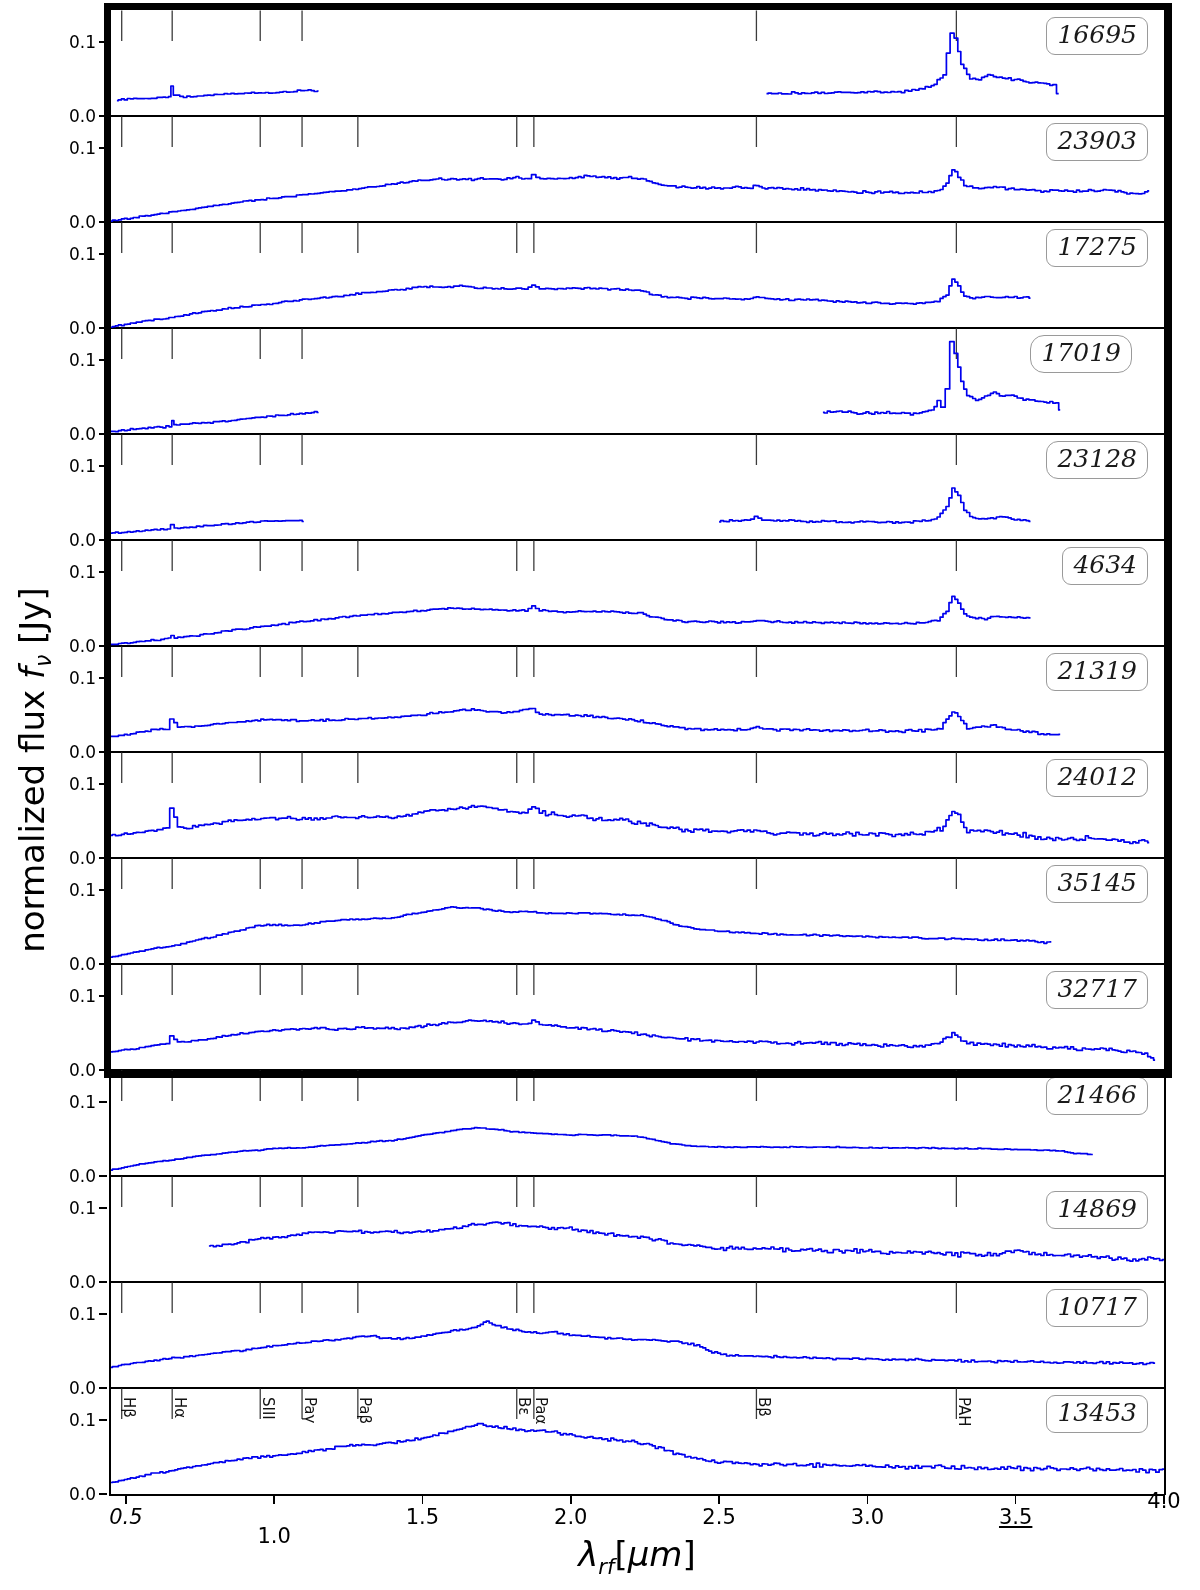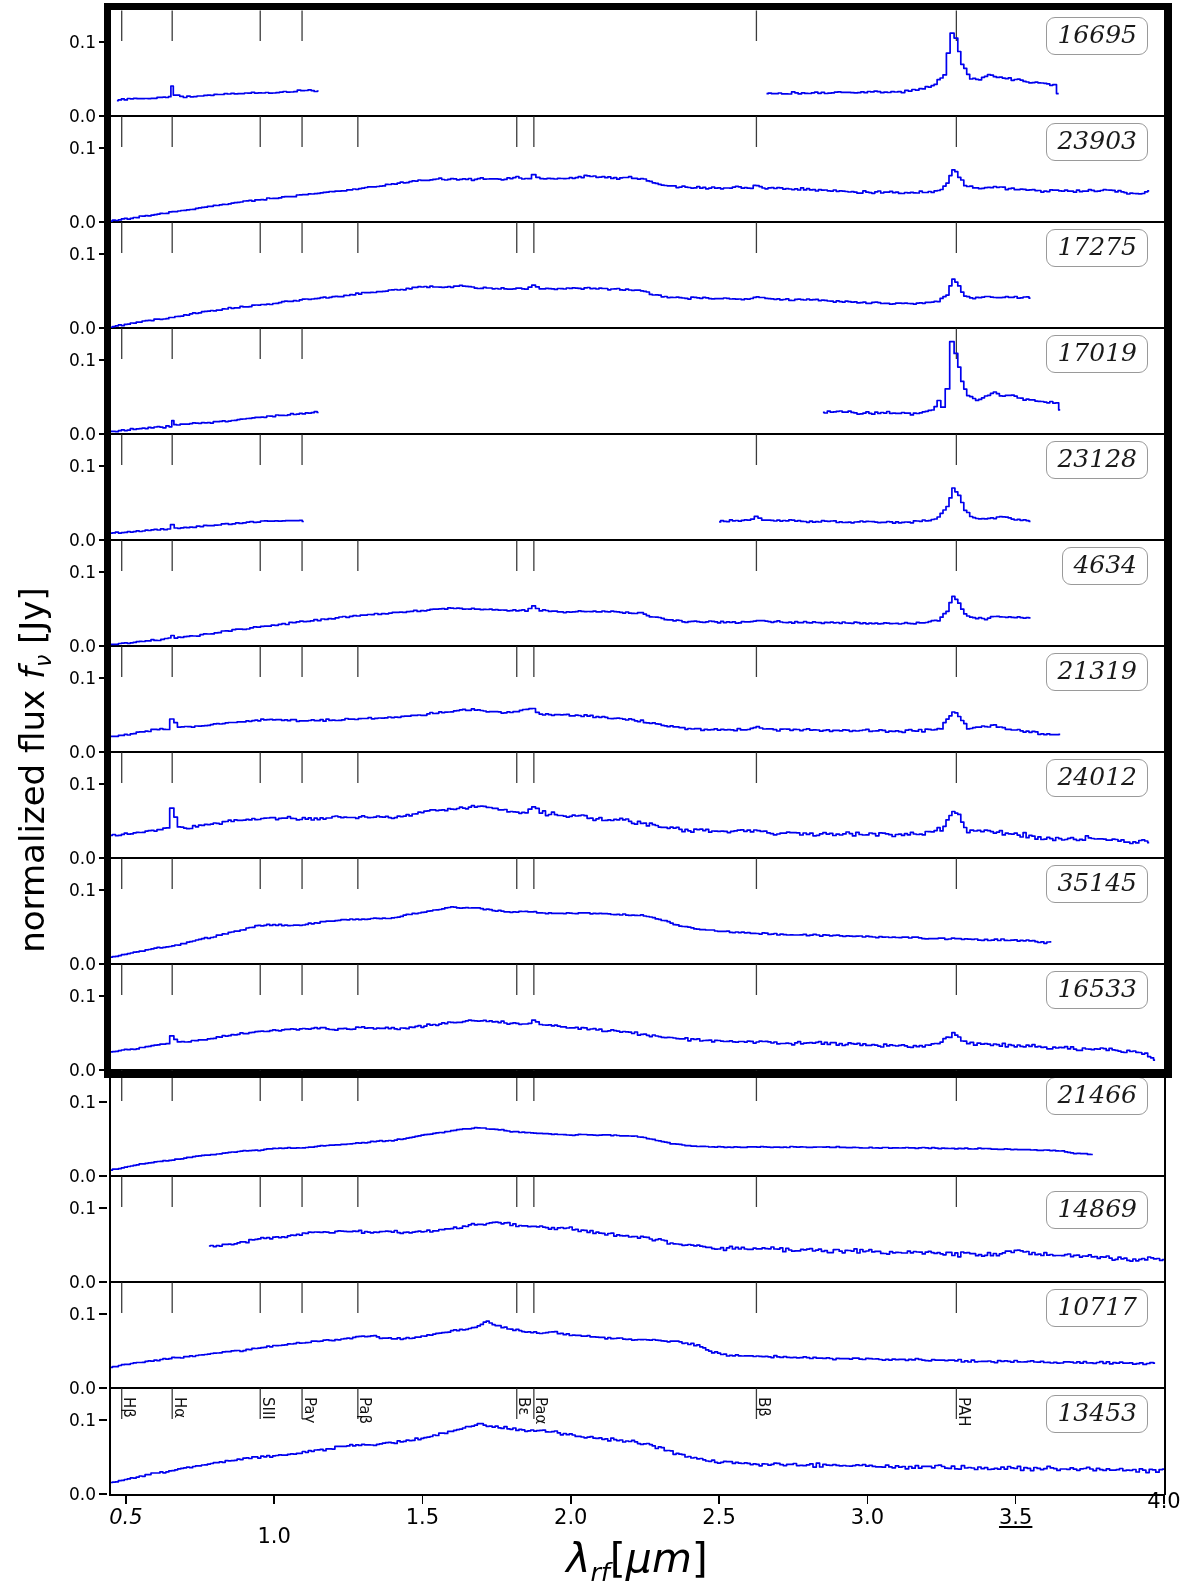--- a/index.html
+++ b/index.html
@@ -14,21 +14,21 @@
   .idbox{position:absolute;border:1.7px solid #9a9a9a;border-radius:9px;background:#fff;
          color:#1a1a1a;font-family:"DejaVu Serif",serif;font-style:italic;font-size:25px;
          padding:3px 10px 4px 10px;line-height:1.15;}
   #thick-frame{position:absolute;left:103.5px;top:3px;width:1068px;height:1075px;
          border:7px solid #000;box-sizing:border-box;pointer-events:none;}
   #ylabel{position:absolute;left:34px;top:770px;transform:translate(-50%,-50%) rotate(-90deg);
          white-space:nowrap;font-size:34px;}
   #ylabel .math{font-style:italic;}
   #ylabel sub{font-size:0.65em;font-style:italic;}
   #xlabel{position:absolute;left:637px;top:1534px;transform:translateX(-50%);
-         white-space:nowrap;font-size:41px;}
+         white-space:nowrap;font-size:34px;}
   #xlabel .math{font-style:italic;}
   #xlabel sub{font-size:0.62em;font-style:italic;}
   .sp{white-space:pre;}
 </style>
 </head>
 <body>
 
 <div id="fig">
   <div id="ylabel"><span class="sp">normalized flux</span><span class="sp"> </span><span class="math">f</span><sub>ν</sub><span class="sp"> </span><span>[Jy]</span></div>
 
@@ -123,36 +123,36 @@
       <div class="ytick-label" style="left: 54px; top: 424px;">0.0</div>
       <svg class="panel-svg" viewBox="0 0 1053 106" width="1053" height="106" style="left: 111px; top: 328px;">
         <line x1="10.707971830985906" x2="10.707971830985906" y1="0.5" y2="31" stroke="#3c3c3c" stroke-width="1.3"></line>
         <line x1="61.19264788732394" x2="61.19264788732394" y1="0.5" y2="31" stroke="#3c3c3c" stroke-width="1.3"></line>
         <line x1="149.2293802816901" x2="149.2293802816901" y1="0.5" y2="31" stroke="#3c3c3c" stroke-width="1.3"></line>
         <line x1="191.05276056338033" x2="191.05276056338033" y1="0.5" y2="31" stroke="#3c3c3c" stroke-width="1.3"></line>
         <line x1="845.3661971830985" x2="845.3661971830985" y1="0.5" y2="31" stroke="#3c3c3c" stroke-width="1.3"></line>
         <path d="M0.0 103.3L1.5 103.3L1.5 103.3L4.4 103.3L4.4 103.6L7.4 103.6L7.4 102.7L10.4 102.7L10.4 101.9L13.3 101.9L13.3 102.6L16.3 102.6L16.3 102.2L19.3 102.2L19.3 100.7L22.2 100.7L22.2 101.4L25.2 101.4L25.2 100.8L28.2 100.8L28.2 100.6L31.1 100.6L31.1 100.2L34.1 100.2L34.1 100.6L37.1 100.6L37.1 99.4L40.0 99.4L40.0 99.9L43.0 99.9L43.0 99.0L46.0 99.0L46.0 98.6L48.9 98.6L48.9 99.1L51.9 99.1L51.9 99.8L54.9 99.8L54.9 97.9L58.1 97.9L58.1 98.8L60.8 98.8L60.8 92.6L62.9 92.6L62.9 96.7L65.8 96.7L65.8 97.0L69.1 97.0L69.1 96.1L72.5 96.1L72.5 96.2L75.6 96.2L75.6 96.1L78.6 96.1L78.6 95.6L81.6 95.6L81.6 94.8L84.5 94.8L84.5 95.2L87.5 95.2L87.5 95.3L90.5 95.3L90.5 94.7L93.4 94.7L93.4 94.8L96.4 94.8L96.4 94.7L99.4 94.7L99.4 95.1L102.3 95.1L102.3 93.6L105.3 93.6L105.3 93.7L108.3 93.7L108.3 93.4L111.2 93.4L111.2 92.9L114.2 92.9L114.2 93.6L117.2 93.6L117.2 93.1L120.1 93.1L120.1 92.5L123.1 92.5L123.1 92.3L126.1 92.3L126.1 91.6L129.0 91.6L129.0 91.1L132.0 91.1L132.0 91.0L135.0 91.0L135.0 90.5L137.9 90.5L137.9 90.3L140.9 90.3L140.9 89.9L143.9 89.9L143.9 89.4L146.8 89.4L146.8 89.4L149.8 89.4L149.8 89.1L152.8 89.1L152.8 89.3L155.7 89.3L155.7 88.0L158.7 88.0L158.7 88.1L161.7 88.1L161.7 88.6L164.6 88.6L164.6 87.0L167.6 87.0L167.6 87.3L170.6 87.3L170.6 87.3L173.5 87.3L173.5 87.5L176.5 87.5L176.5 86.8L179.5 86.8L179.5 85.7L182.4 85.7L182.4 86.5L185.4 86.5L185.4 86.1L188.4 86.1L188.4 85.3L191.3 85.3L191.3 85.9L194.3 85.9L194.3 84.8L197.3 84.8L197.3 85.2L200.2 85.2L200.2 84.7L203.2 84.7L203.2 83.7L206.2 83.7L206.2 84.5L207.6 84.5" fill="none" stroke="#0000ee" stroke-width="1.7" stroke-linejoin="round"></path>
         <path d="M711.9 84.3L713.4 84.3L713.4 85.0L716.3 85.0L716.3 83.2L719.3 83.2L719.3 84.2L722.3 84.2L722.3 83.9L725.2 83.9L725.2 83.3L728.2 83.3L728.2 83.0L731.2 83.0L731.2 84.2L734.1 84.2L734.1 84.2L737.1 84.2L737.1 83.1L740.1 83.1L740.1 84.4L743.0 84.4L743.0 84.9L746.0 84.9L746.0 86.1L749.0 86.1L749.0 85.9L751.9 85.9L751.9 85.2L754.9 85.2L754.9 83.9L757.9 83.9L757.9 85.3L760.8 85.3L760.8 86.2L763.8 86.2L763.8 84.2L766.8 84.2L766.8 85.4L769.7 85.4L769.7 84.5L772.7 84.5L772.7 85.1L775.7 85.1L775.7 83.5L778.6 83.5L778.6 85.3L781.6 85.3L781.6 85.2L784.6 85.2L784.6 85.4L787.5 85.4L787.5 85.4L790.5 85.4L790.5 84.5L793.5 84.5L793.5 85.2L796.4 85.2L796.4 85.1L799.4 85.1L799.4 86.9L802.4 86.9L802.4 85.1L805.3 85.1L805.3 85.5L808.3 85.5L808.3 84.8L811.3 84.8L811.3 83.8L814.2 83.8L814.2 83.3L817.2 83.3L817.2 82.4L820.2 82.4L820.2 82.0L823.1 82.0L823.1 78.6L826.1 78.6L826.1 72.5L829.8 72.5L829.8 79.2L834.2 79.2L834.2 60.9L838.7 60.9L838.7 13.7L843.1 13.7L843.1 25.4L846.8 25.4L846.8 39.1L849.8 39.1L849.8 53.4L852.8 53.4L852.8 61.1L855.7 61.1L855.7 67.6L858.7 67.6L858.7 68.6L861.7 68.6L861.7 70.5L864.6 70.5L864.6 72.4L867.6 72.4L867.6 71.4L870.6 71.4L870.6 69.8L873.5 69.8L873.5 68.0L876.5 68.0L876.5 67.3L879.5 67.3L879.5 65.3L882.4 65.3L882.4 64.0L885.4 64.0L885.4 65.7L888.4 65.7L888.4 67.9L891.3 67.9L891.3 68.1L894.3 68.1L894.3 67.3L897.3 67.3L897.3 67.4L900.2 67.4L900.2 67.1L903.2 67.1L903.2 68.2L906.2 68.2L906.2 70.0L909.1 70.0L909.1 70.1L912.1 70.1L912.1 72.2L915.1 72.2L915.1 71.2L918.0 71.2L918.0 71.9L921.0 71.9L921.0 71.9L924.0 71.9L924.0 73.1L926.9 73.1L926.9 73.3L929.9 73.3L929.9 73.5L932.9 73.5L932.9 74.1L935.8 74.1L935.8 74.8L938.8 74.8L938.8 73.5L941.8 73.5L941.8 75.1L944.7 75.1L944.7 74.8L947.7 74.8L947.7 81.9L949.2 81.9" fill="none" stroke="#0000ee" stroke-width="1.7" stroke-linejoin="round"></path>
       </svg>
-      <div class="idbox" style="right: 52px; top: 335px;">17019</div>
+      <div class="idbox" style="right: 68px; top: 335px; border-radius: 14px;">17019</div>
       <div class="ytick-mark" style="left: 99px; top: 465.074px;"></div>
       <div class="ytick-label" style="left: 54px; top: 455.874px;">0.1</div>
       <div class="ytick-mark" style="left: 99px; top: 539.2px;"></div>
       <div class="ytick-label" style="left: 54px; top: 530px;">0.0</div>
       <svg class="panel-svg" viewBox="0 0 1053 106" width="1053" height="106" style="left: 111px; top: 434px;">
         <line x1="10.707971830985906" x2="10.707971830985906" y1="0.5" y2="31" stroke="#3c3c3c" stroke-width="1.3"></line>
         <line x1="61.19264788732394" x2="61.19264788732394" y1="0.5" y2="31" stroke="#3c3c3c" stroke-width="1.3"></line>
         <line x1="149.2293802816901" x2="149.2293802816901" y1="0.5" y2="31" stroke="#3c3c3c" stroke-width="1.3"></line>
         <line x1="191.05276056338033" x2="191.05276056338033" y1="0.5" y2="31" stroke="#3c3c3c" stroke-width="1.3"></line>
         <line x1="645.4148450704225" x2="645.4148450704225" y1="0.5" y2="31" stroke="#3c3c3c" stroke-width="1.3"></line>
         <line x1="845.3661971830985" x2="845.3661971830985" y1="0.5" y2="31" stroke="#3c3c3c" stroke-width="1.3"></line>
         <path d="M0.0 99.1L1.5 99.1L1.5 98.9L4.4 98.9L4.4 98.1L7.4 98.1L7.4 99.1L10.4 99.1L10.4 98.6L13.3 98.6L13.3 98.4L16.3 98.4L16.3 97.7L19.3 97.7L19.3 98.1L22.2 98.1L22.2 97.6L25.2 97.6L25.2 96.8L28.2 96.8L28.2 97.5L31.1 97.5L31.1 97.0L34.1 97.0L34.1 96.2L37.1 96.2L37.1 96.5L40.0 96.5L40.0 95.8L43.0 95.8L43.0 95.3L46.2 95.3L46.2 96.0L49.5 96.0L49.5 94.9L52.8 94.9L52.8 95.7L56.2 95.7L56.2 95.0L59.5 95.0L59.5 90.7L63.2 90.7L63.2 94.0L66.7 94.0L66.7 94.3L69.7 94.3L69.7 93.9L72.7 93.9L72.7 93.4L75.6 93.4L75.6 93.7L78.6 93.7L78.6 93.2L81.9 93.2L81.9 93.4L85.4 93.4L85.4 92.2L89.0 92.2L89.0 92.6L92.5 92.6L92.5 91.4L96.1 91.4L96.1 91.7L99.7 91.7L99.7 91.7L103.2 91.7L103.2 91.2L106.8 91.2L106.8 91.0L110.3 91.0L110.3 89.9L113.9 89.9L113.9 89.7L117.5 89.7L117.5 90.4L121.0 90.4L121.0 89.8L124.6 89.8L124.6 88.8L128.1 88.8L128.1 89.4L131.7 89.4L131.7 88.8L135.3 88.8L135.3 88.1L138.8 88.1L138.8 87.6L142.4 87.6L142.4 88.3L145.9 88.3L145.9 88.1L149.5 88.1L149.5 87.0L153.1 87.0L153.1 86.8L156.6 86.8L156.6 87.2L160.2 87.2L160.2 87.1L163.7 87.1L163.7 86.9L167.3 86.9L167.3 87.2L170.9 87.2L170.9 86.9L174.4 86.9L174.4 86.7L178.0 86.7L178.0 86.6L181.5 86.6L181.5 86.7L185.1 86.7L185.1 86.6L188.4 86.6L188.4 86.4L191.3 86.4L191.3 87.5L192.8 87.5" fill="none" stroke="#0000ee" stroke-width="1.7" stroke-linejoin="round"></path>
         <path d="M608.1 87.9L609.6 87.9L609.6 86.6L612.5 86.6L612.5 87.4L615.5 87.4L615.5 87.6L618.5 87.6L618.5 85.9L621.4 85.9L621.4 86.8L624.4 86.8L624.4 86.5L627.4 86.5L627.4 87.2L630.3 87.2L630.3 86.3L633.3 86.3L633.3 85.8L636.2 85.8L636.2 86.2L639.6 86.2L639.6 85.1L643.3 85.1L643.3 82.4L647.0 82.4L647.0 84.1L650.7 84.1L650.7 86.1L654.0 86.1L654.0 86.1L657.0 86.1L657.0 86.2L660.0 86.2L660.0 86.4L662.9 86.4L662.9 87.0L665.9 87.0L665.9 86.1L668.9 86.1L668.9 87.1L671.8 87.1L671.8 86.5L674.8 86.5L674.8 86.9L677.8 86.9L677.8 85.9L680.7 85.9L680.7 86.1L683.7 86.1L683.7 87.1L686.7 87.1L686.7 86.6L689.6 86.6L689.6 87.3L692.6 87.3L692.6 87.5L695.6 87.5L695.6 88.3L698.5 88.3L698.5 87.2L701.5 87.2L701.5 88.2L704.5 88.2L704.5 87.7L707.4 87.7L707.4 88.0L710.4 88.0L710.4 86.7L713.4 86.7L713.4 87.1L716.3 87.1L716.3 87.3L719.3 87.3L719.3 87.0L722.3 87.0L722.3 86.8L725.2 86.8L725.2 88.5L728.2 88.5L728.2 87.8L731.2 87.8L731.2 88.5L734.1 88.5L734.1 88.4L737.1 88.4L737.1 88.2L740.1 88.2L740.1 88.9L743.0 88.9L743.0 88.0L746.0 88.0L746.0 87.9L749.0 87.9L749.0 87.0L751.9 87.0L751.9 87.8L754.9 87.8L754.9 87.3L757.9 87.3L757.9 87.5L760.8 87.5L760.8 87.6L763.8 87.6L763.8 88.1L766.8 88.1L766.8 88.7L769.7 88.7L769.7 88.3L772.7 88.3L772.7 88.3L775.7 88.3L775.7 87.5L778.6 87.5L778.6 87.9L781.6 87.9L781.6 89.2L784.6 89.2L784.6 87.8L787.5 87.8L787.5 88.9L790.5 88.9L790.5 88.4L793.5 88.4L793.5 88.0L796.4 88.0L796.4 88.1L799.4 88.1L799.4 88.8L802.4 88.8L802.4 86.9L805.3 86.9L805.3 87.0L808.3 87.0L808.3 87.3L811.3 87.3L811.3 86.0L814.2 86.0L814.2 86.9L817.2 86.9L817.2 86.7L820.2 86.7L820.2 85.5L823.1 85.5L823.1 85.0L826.1 85.0L826.1 83.0L829.1 83.0L829.1 79.3L832.0 79.3L832.0 76.0L835.0 76.0L835.0 72.5L838.0 72.5L838.0 63.9L840.9 63.9L840.9 54.0L843.9 54.0L843.9 57.8L846.8 57.8L846.8 61.3L849.8 61.3L849.8 68.5L852.8 68.5L852.8 76.3L855.7 76.3L855.7 78.5L858.7 78.5L858.7 82.5L861.7 82.5L861.7 83.6L864.6 83.6L864.6 84.5L867.6 84.5L867.6 84.9L870.6 84.9L870.6 84.7L873.5 84.7L873.5 84.9L876.5 84.9L876.5 84.4L879.5 84.4L879.5 83.9L882.4 83.9L882.4 84.6L885.4 84.6L885.4 83.0L888.4 83.0L888.4 82.6L891.3 82.6L891.3 82.9L894.3 82.9L894.3 83.1L897.3 83.1L897.3 83.9L900.2 83.9L900.2 85.1L903.2 85.1L903.2 86.0L906.2 86.0L906.2 85.3L909.1 85.3L909.1 86.3L912.1 86.3L912.1 85.9L915.1 85.9L915.1 86.6L918.0 86.6L918.0 87.3L919.5 87.3" fill="none" stroke="#0000ee" stroke-width="1.7" stroke-linejoin="round"></path>
       </svg>
-      <div class="idbox" style="right: 52px; top: 441px;">23128</div>
+      <div class="idbox" style="right: 52px; top: 441px; border-radius: 12px;">23128</div>
       <div class="ytick-mark" style="left: 99px; top: 571.074px;"></div>
       <div class="ytick-label" style="left: 54px; top: 561.874px;">0.1</div>
       <div class="ytick-mark" style="left: 99px; top: 645.2px;"></div>
       <div class="ytick-label" style="left: 54px; top: 636px;">0.0</div>
       <svg class="panel-svg" viewBox="0 0 1053 106" width="1053" height="106" style="left: 111px; top: 540px;">
         <line x1="10.707971830985906" x2="10.707971830985906" y1="0.5" y2="31" stroke="#3c3c3c" stroke-width="1.3"></line>
         <line x1="61.19264788732394" x2="61.19264788732394" y1="0.5" y2="31" stroke="#3c3c3c" stroke-width="1.3"></line>
         <line x1="149.2293802816901" x2="149.2293802816901" y1="0.5" y2="31" stroke="#3c3c3c" stroke-width="1.3"></line>
         <line x1="191.05276056338033" x2="191.05276056338033" y1="0.5" y2="31" stroke="#3c3c3c" stroke-width="1.3"></line>
         <line x1="246.8469295774648" x2="246.8469295774648" y1="0.5" y2="31" stroke="#3c3c3c" stroke-width="1.3"></line>
@@ -223,21 +223,21 @@
         <line x1="61.19264788732394" x2="61.19264788732394" y1="0.5" y2="31" stroke="#3c3c3c" stroke-width="1.3"></line>
         <line x1="149.2293802816901" x2="149.2293802816901" y1="0.5" y2="31" stroke="#3c3c3c" stroke-width="1.3"></line>
         <line x1="191.05276056338033" x2="191.05276056338033" y1="0.5" y2="31" stroke="#3c3c3c" stroke-width="1.3"></line>
         <line x1="246.8469295774648" x2="246.8469295774648" y1="0.5" y2="31" stroke="#3c3c3c" stroke-width="1.3"></line>
         <line x1="405.7461126760564" x2="405.7461126760564" y1="0.5" y2="31" stroke="#3c3c3c" stroke-width="1.3"></line>
         <line x1="422.86107042253525" x2="422.86107042253525" y1="0.5" y2="31" stroke="#3c3c3c" stroke-width="1.3"></line>
         <line x1="645.4148450704225" x2="645.4148450704225" y1="0.5" y2="31" stroke="#3c3c3c" stroke-width="1.3"></line>
         <line x1="845.3661971830985" x2="845.3661971830985" y1="0.5" y2="31" stroke="#3c3c3c" stroke-width="1.3"></line>
         <path d="M0.0 87.9L1.5 87.9L1.5 87.6L4.4 87.6L4.4 87.3L7.4 87.3L7.4 86.6L10.4 86.6L10.4 86.0L13.3 86.0L13.3 85.4L16.3 85.4L16.3 85.7L19.3 85.7L19.3 85.1L22.2 85.1L22.2 85.3L25.2 85.3L25.2 84.9L28.2 84.9L28.2 83.5L31.1 83.5L31.1 83.5L34.1 83.5L34.1 82.7L37.1 82.7L37.1 82.4L40.0 82.4L40.0 81.7L43.0 81.7L43.0 81.2L46.0 81.2L46.0 80.9L48.9 80.9L48.9 80.1L51.9 80.1L51.9 80.1L54.9 80.1L54.9 79.7L58.7 79.7L58.7 71.9L62.9 71.9L62.9 75.4L66.4 75.4L66.4 77.9L70.0 77.9L70.0 77.7L73.4 77.7L73.4 78.0L76.9 78.0L76.9 77.8L80.3 77.8L80.3 76.5L83.8 76.5L83.8 76.7L87.3 76.7L87.3 75.8L90.5 75.8L90.5 75.8L93.4 75.8L93.4 75.8L96.4 75.8L96.4 74.8L99.4 74.8L99.4 74.7L102.3 74.7L102.3 74.4L105.3 74.4L105.3 72.8L108.3 72.8L108.3 73.2L111.2 73.2L111.2 71.7L114.2 71.7L114.2 72.1L117.2 72.1L117.2 71.7L120.1 71.7L120.1 70.6L123.1 70.6L123.1 70.9L126.1 70.9L126.1 70.3L129.0 70.3L129.0 68.8L132.0 68.8L132.0 69.6L135.0 69.6L135.0 69.6L137.9 69.6L137.9 68.6L140.9 68.6L140.9 68.3L143.9 68.3L143.9 67.7L146.8 67.7L146.8 67.3L149.8 67.3L149.8 67.2L152.8 67.2L152.8 67.5L155.7 67.5L155.7 67.4L158.7 67.4L158.7 66.6L161.7 66.6L161.7 65.9L164.6 65.9L164.6 66.4L167.6 66.4L167.6 66.8L170.6 66.8L170.6 65.8L173.5 65.8L173.5 65.3L176.5 65.3L176.5 65.4L179.5 65.4L179.5 64.8L182.4 64.8L182.4 65.1L185.4 65.1L185.4 65.9L188.4 65.9L188.4 64.8L191.3 64.8L191.3 64.5L194.3 64.5L194.3 64.8L197.3 64.8L197.3 65.1L200.2 65.1L200.2 64.3L203.2 64.3L203.2 63.6L206.2 63.6L206.2 64.6L209.1 64.6L209.1 63.7L212.1 63.7L212.1 63.7L215.0 63.7L215.0 64.9L218.0 64.9L218.0 65.5L221.0 65.5L221.0 65.6L223.9 65.6L223.9 66.2L226.9 66.2L226.9 64.6L229.9 64.6L229.9 64.6L232.8 64.6L232.8 64.4L235.8 64.4L235.8 65.2L238.8 65.2L238.8 65.3L241.7 65.3L241.7 65.1L244.7 65.1L244.7 63.2L247.7 63.2L247.7 63.5L250.6 63.5L250.6 62.8L253.6 62.8L253.6 64.2L256.6 64.2L256.6 63.8L259.5 63.8L259.5 63.8L262.5 63.8L262.5 65.0L265.5 65.0L265.5 64.2L268.4 64.2L268.4 64.4L271.4 64.4L271.4 64.4L274.4 64.4L274.4 63.4L277.3 63.4L277.3 64.6L280.3 64.6L280.3 63.6L283.3 63.6L283.3 64.9L286.2 64.9L286.2 65.5L289.2 65.5L289.2 64.0L292.2 64.0L292.2 64.1L295.1 64.1L295.1 64.7L298.1 64.7L298.1 63.2L301.1 63.2L301.1 63.4L304.0 63.4L304.0 62.3L307.0 62.3L307.0 61.7L310.0 61.7L310.0 63.3L312.9 63.3L312.9 62.1L315.9 62.1L315.9 60.1L318.9 60.1L318.9 61.1L321.8 61.1L321.8 60.5L324.8 60.5L324.8 61.3L327.8 61.3L327.8 60.1L330.7 60.1L330.7 58.9L333.7 58.9L333.7 59.6L336.7 59.6L336.7 58.0L339.6 58.0L339.6 58.4L342.6 58.4L342.6 58.7L345.6 58.7L345.6 58.3L348.5 58.3L348.5 58.4L351.5 58.4L351.5 57.6L354.5 57.6L354.5 56.8L357.4 56.8L357.4 56.1L360.4 56.1L360.4 56.7L363.4 56.7L363.4 56.8L366.3 56.8L366.3 57.1L369.3 57.1L369.3 56.8L372.3 56.8L372.3 56.4L375.2 56.4L375.2 57.5L378.2 57.5L378.2 56.8L381.2 56.8L381.2 57.9L384.1 57.9L384.1 57.6L387.1 57.6L387.1 58.6L390.1 58.6L390.1 57.2L393.0 57.2L393.0 59.0L396.0 59.0L396.0 60.1L399.0 60.1L399.0 59.4L401.9 59.4L401.9 58.8L404.9 58.8L404.9 59.4L407.9 59.4L407.9 60.3L410.8 60.3L410.8 60.0L413.8 60.0L413.8 60.0L417.1 60.0L417.1 59.3L420.8 59.3L420.8 56.2L424.5 56.2L424.5 57.8L428.2 57.8L428.2 60.5L431.6 60.5L431.6 61.0L434.5 61.0L434.5 61.1L437.5 61.1L437.5 60.9L440.5 60.9L440.5 61.9L443.4 61.9L443.4 61.2L446.4 61.2L446.4 62.2L449.4 62.2L449.4 62.8L452.3 62.8L452.3 62.8L455.3 62.8L455.3 64.0L458.3 64.0L458.3 63.9L461.2 63.9L461.2 63.8L464.2 63.8L464.2 63.3L467.2 63.3L467.2 65.2L470.1 65.2L470.1 63.7L473.1 63.7L473.1 63.9L476.1 63.9L476.1 65.6L479.0 65.6L479.0 65.0L482.0 65.0L482.0 64.7L485.0 64.7L485.0 66.0L487.9 66.0L487.9 65.2L490.9 65.2L490.9 67.3L493.9 67.3L493.9 67.3L496.8 67.3L496.8 66.8L499.8 66.8L499.8 65.9L502.8 65.9L502.8 66.7L505.7 66.7L505.7 67.1L508.7 67.1L508.7 68.1L511.7 68.1L511.7 67.5L514.6 67.5L514.6 67.9L517.6 67.9L517.6 68.2L520.6 68.2L520.6 69.5L523.5 69.5L523.5 68.0L526.5 68.0L526.5 71.1L529.5 71.1L529.5 70.4L532.4 70.4L532.4 70.1L535.4 70.1L535.4 71.3L538.4 71.3L538.4 72.6L541.3 72.6L541.3 71.0L544.3 71.0L544.3 72.0L547.3 72.0L547.3 72.6L550.2 72.6L550.2 73.3L553.2 73.3L553.2 73.6L556.2 73.6L556.2 73.3L559.1 73.3L559.1 73.5L562.1 73.5L562.1 74.0L565.1 74.0L565.1 74.7L568.0 74.7L568.0 74.8L571.0 74.8L571.0 74.9L574.0 74.9L574.0 73.8L576.9 73.8L576.9 76.8L579.9 76.8L579.9 74.9L582.9 74.9L582.9 75.4L585.8 75.4L585.8 74.9L588.8 74.9L588.8 77.0L591.8 77.0L591.8 76.5L594.7 76.5L594.7 76.4L597.7 76.4L597.7 76.1L600.7 76.1L600.7 77.9L603.6 77.9L603.6 76.3L606.6 76.3L606.6 76.5L609.6 76.5L609.6 77.1L612.5 77.1L612.5 77.5L615.5 77.5L615.5 77.4L618.5 77.4L618.5 76.9L621.4 76.9L621.4 77.8L624.4 77.8L624.4 78.2L627.4 78.2L627.4 77.5L630.3 77.5L630.3 77.5L633.3 77.5L633.3 78.1L636.2 78.1L636.2 77.1L639.2 77.1L639.2 77.4L642.2 77.4L642.2 79.1L645.1 79.1L645.1 78.0L648.1 78.0L648.1 77.2L651.1 77.2L651.1 77.5L654.0 77.5L654.0 77.4L657.0 77.4L657.0 77.9L660.0 77.9L660.0 79.0L662.9 79.0L662.9 78.0L665.9 78.0L665.9 79.9L668.9 79.9L668.9 79.5L671.8 79.5L671.8 79.5L674.8 79.5L674.8 79.1L677.8 79.1L677.8 79.5L680.7 79.5L680.7 80.8L683.7 80.8L683.7 78.8L686.7 78.8L686.7 77.6L689.6 77.6L689.6 79.8L692.6 79.8L692.6 79.1L695.6 79.1L695.6 78.8L698.5 78.8L698.5 78.7L701.5 78.7L701.5 79.2L704.5 79.2L704.5 78.3L707.4 78.3L707.4 77.7L710.4 77.7L710.4 80.2L713.4 80.2L713.4 78.3L716.3 78.3L716.3 80.4L719.3 80.4L719.3 78.6L722.3 78.6L722.3 78.7L725.2 78.7L725.2 81.1L728.2 81.1L728.2 79.7L731.2 79.7L731.2 81.5L734.1 81.5L734.1 80.7L737.1 80.7L737.1 78.8L740.1 78.8L740.1 79.7L743.0 79.7L743.0 80.2L746.0 80.2L746.0 79.4L749.0 79.4L749.0 81.3L751.9 81.3L751.9 79.9L754.9 79.9L754.9 81.4L757.9 81.4L757.9 81.3L760.8 81.3L760.8 80.7L763.8 80.7L763.8 81.2L766.8 81.2L766.8 82.1L769.7 82.1L769.7 83.0L772.7 83.0L772.7 80.1L775.7 80.1L775.7 81.9L778.6 81.9L778.6 80.8L781.6 80.8L781.6 81.5L784.6 81.5L784.6 82.0L787.5 82.0L787.5 81.3L790.5 81.3L790.5 80.8L793.5 80.8L793.5 81.9L796.4 81.9L796.4 83.1L799.4 83.1L799.4 83.3L802.4 83.3L802.4 81.6L805.3 81.6L805.3 82.7L808.3 82.7L808.3 81.6L811.3 81.6L811.3 82.8L814.2 82.8L814.2 81.0L817.2 81.0L817.2 81.1L820.2 81.1L820.2 79.8L823.1 79.8L823.1 79.5L826.1 79.5L826.1 79.6L829.1 79.6L829.1 78.1L832.0 78.1L832.0 74.6L835.0 74.6L835.0 73.1L838.0 73.1L838.0 73.4L840.9 73.4L840.9 68.6L843.9 68.6L843.9 71.2L846.8 71.2L846.8 73.0L849.8 73.0L849.8 77.0L852.8 77.0L852.8 77.2L855.7 77.2L855.7 79.7L859.0 79.7L859.0 78.4L862.6 78.4L862.6 81.2L866.1 81.2L866.1 79.1L869.7 79.1L869.7 80.2L873.2 80.2L873.2 79.6L876.5 79.6L876.5 80.2L879.5 80.2L879.5 81.5L882.4 81.5L882.4 80.0L885.4 80.0L885.4 80.7L888.4 80.7L888.4 82.2L891.3 82.2L891.3 79.3L894.3 79.3L894.3 82.8L897.3 82.8L897.3 80.7L900.2 80.7L900.2 81.4L903.2 81.4L903.2 82.8L906.2 82.8L906.2 81.0L909.1 81.0L909.1 82.4L912.1 82.4L912.1 82.8L915.1 82.8L915.1 81.1L918.0 81.1L918.0 82.4L921.0 82.4L921.0 80.7L924.0 80.7L924.0 82.8L926.9 82.8L926.9 82.4L929.9 82.4L929.9 83.3L932.9 83.3L932.9 83.2L935.8 83.2L935.8 84.8L938.8 84.8L938.8 84.8L941.8 84.8L941.8 83.2L944.7 83.2L944.7 84.0L947.7 84.0L947.7 83.3L950.7 83.3L950.7 83.7L953.6 83.7L953.6 82.6L956.6 82.6L956.6 84.8L959.6 84.8L959.6 82.8L962.5 82.8L962.5 85.1L965.5 85.1L965.5 86.3L968.5 86.3L968.5 86.4L971.4 86.4L971.4 84.0L974.4 84.0L974.4 85.0L977.4 85.0L977.4 85.1L980.3 85.1L980.3 85.7L983.3 85.7L983.3 84.9L986.3 84.9L986.3 85.2L989.2 85.2L989.2 84.0L992.2 84.0L992.2 84.6L995.2 84.6L995.2 86.4L998.1 86.4L998.1 84.3L1001.1 84.3L1001.1 85.8L1004.1 85.8L1004.1 86.3L1007.0 86.3L1007.0 87.1L1010.0 87.1L1010.0 88.1L1013.0 88.1L1013.0 88.5L1015.9 88.5L1015.9 86.4L1018.9 86.4L1018.9 87.5L1021.9 87.5L1021.9 87.0L1024.8 87.0L1024.8 88.3L1027.8 88.3L1027.8 88.5L1030.8 88.5L1030.8 90.1L1033.7 90.1L1033.7 89.1L1036.7 89.1L1036.7 92.7L1039.7 92.7L1039.7 93.8L1042.6 93.8L1042.6 96.1L1044.1 96.1" fill="none" stroke="#0000ee" stroke-width="1.7" stroke-linejoin="round"></path>
       </svg>
-      <div class="idbox" style="right: 52px; top: 971px;">16533</div>
+      <div class="idbox" style="right: 52px; top: 971px;">32717</div>
       <div class="ytick-mark" style="left: 99px; top: 1101.07px;"></div>
       <div class="ytick-label" style="left: 54px; top: 1091.87px;">0.1</div>
       <div class="ytick-mark" style="left: 99px; top: 1175.2px;"></div>
       <div class="ytick-label" style="left: 54px; top: 1166px;">0.0</div>
       <svg class="panel-svg" viewBox="0 0 1053 106" width="1053" height="106" style="left: 111px; top: 1070px;">
         <line x1="10.707971830985906" x2="10.707971830985906" y1="0.5" y2="31" stroke="#3c3c3c" stroke-width="1.3"></line>
         <line x1="61.19264788732394" x2="61.19264788732394" y1="0.5" y2="31" stroke="#3c3c3c" stroke-width="1.3"></line>
         <line x1="149.2293802816901" x2="149.2293802816901" y1="0.5" y2="31" stroke="#3c3c3c" stroke-width="1.3"></line>
         <line x1="191.05276056338033" x2="191.05276056338033" y1="0.5" y2="31" stroke="#3c3c3c" stroke-width="1.3"></line>
         <line x1="246.8469295774648" x2="246.8469295774648" y1="0.5" y2="31" stroke="#3c3c3c" stroke-width="1.3"></line>

